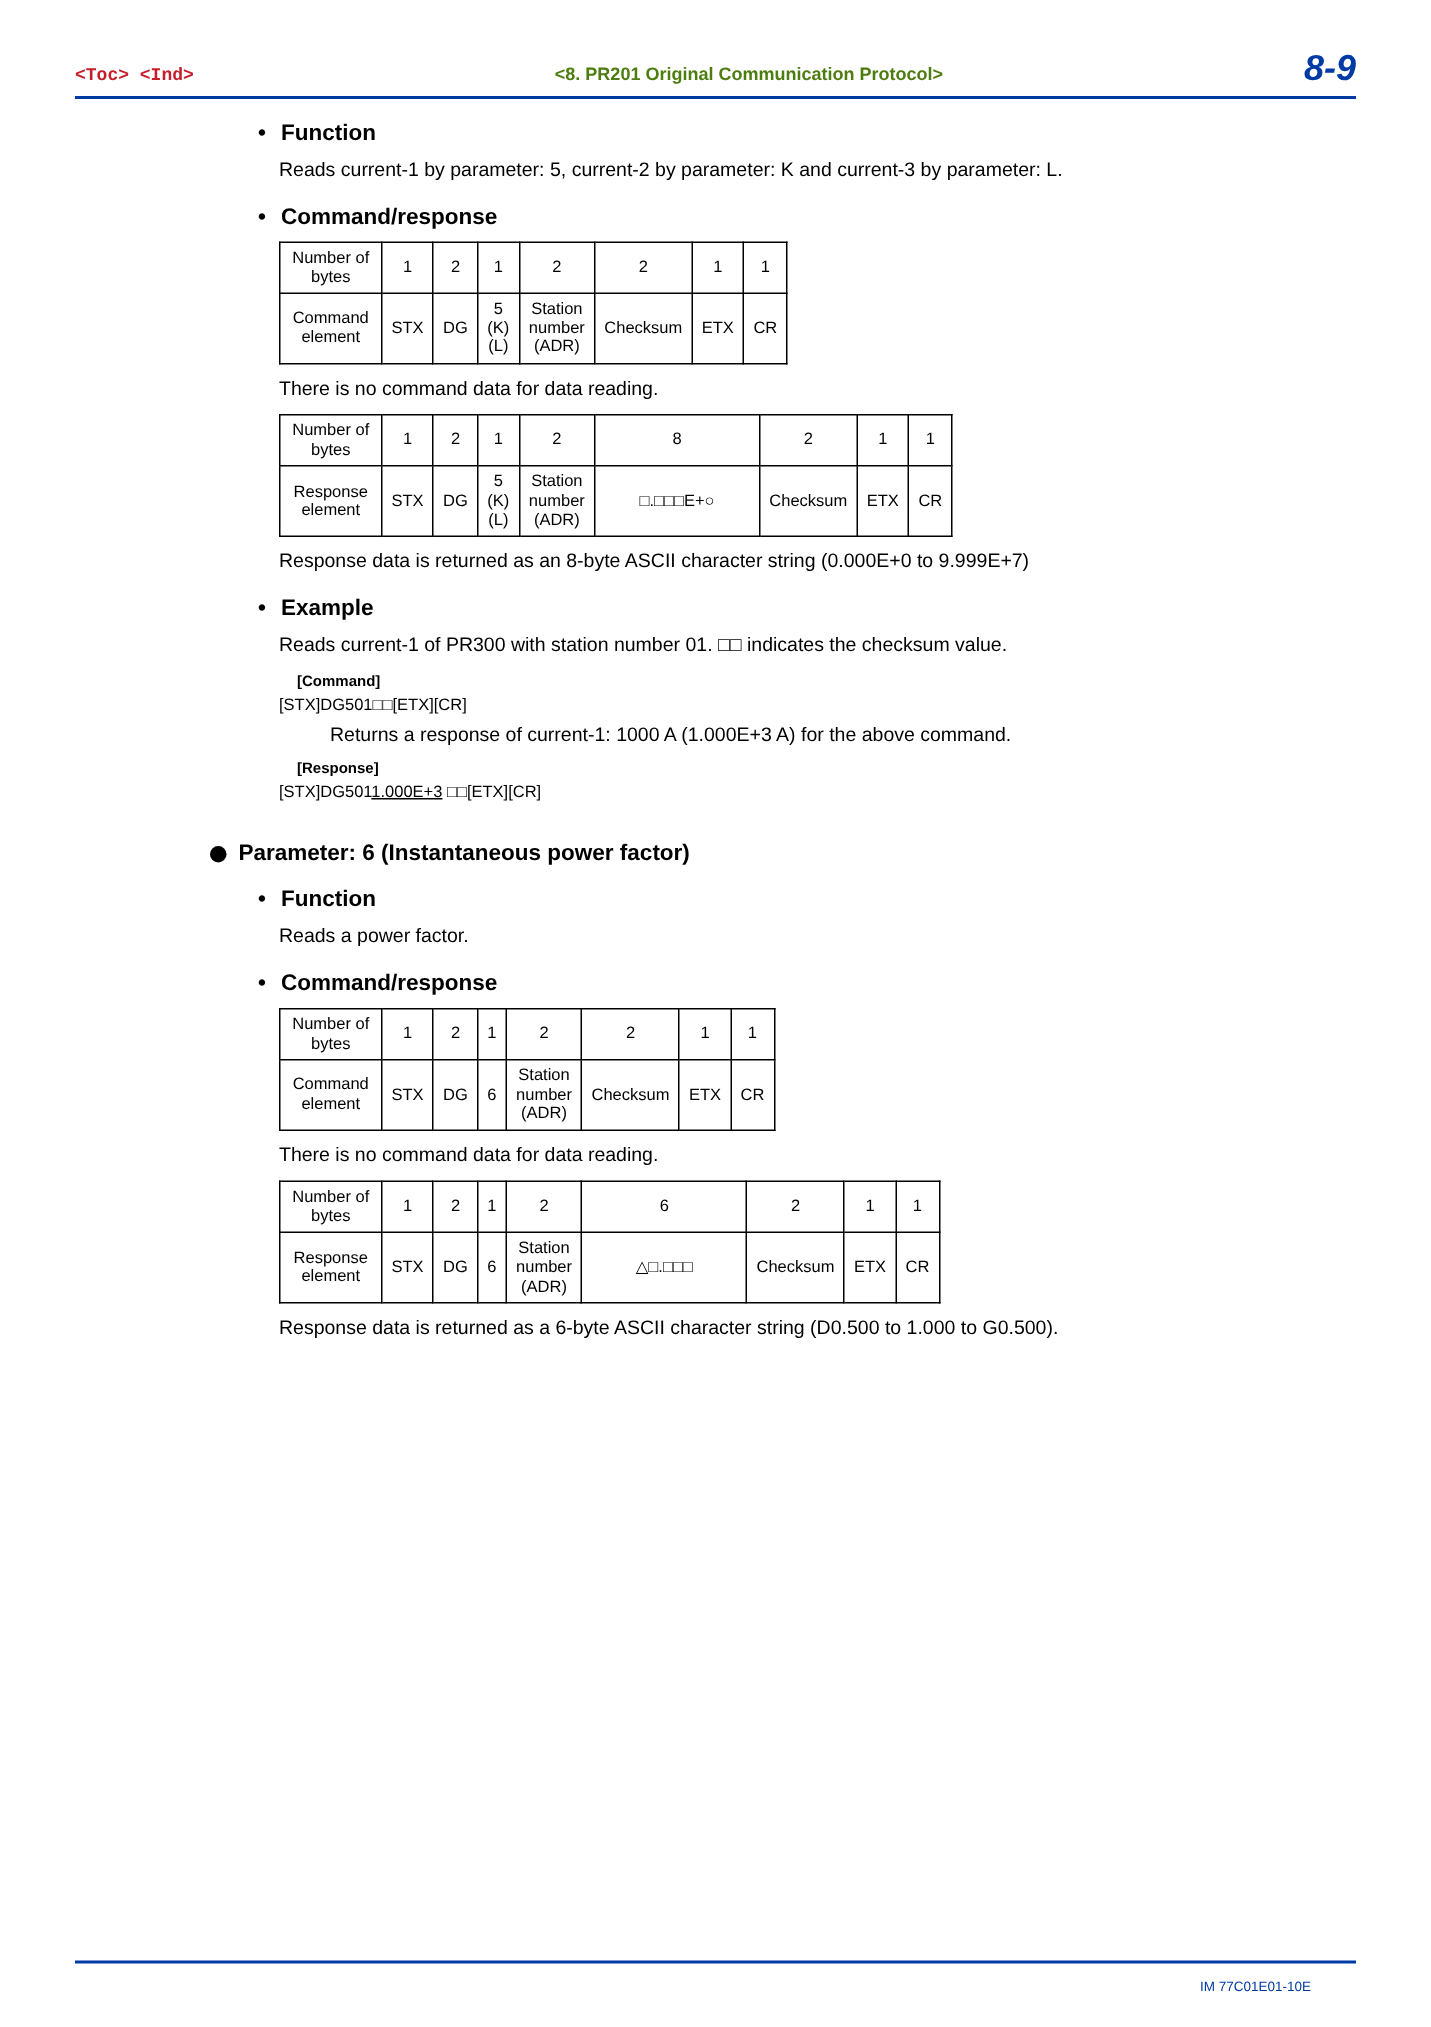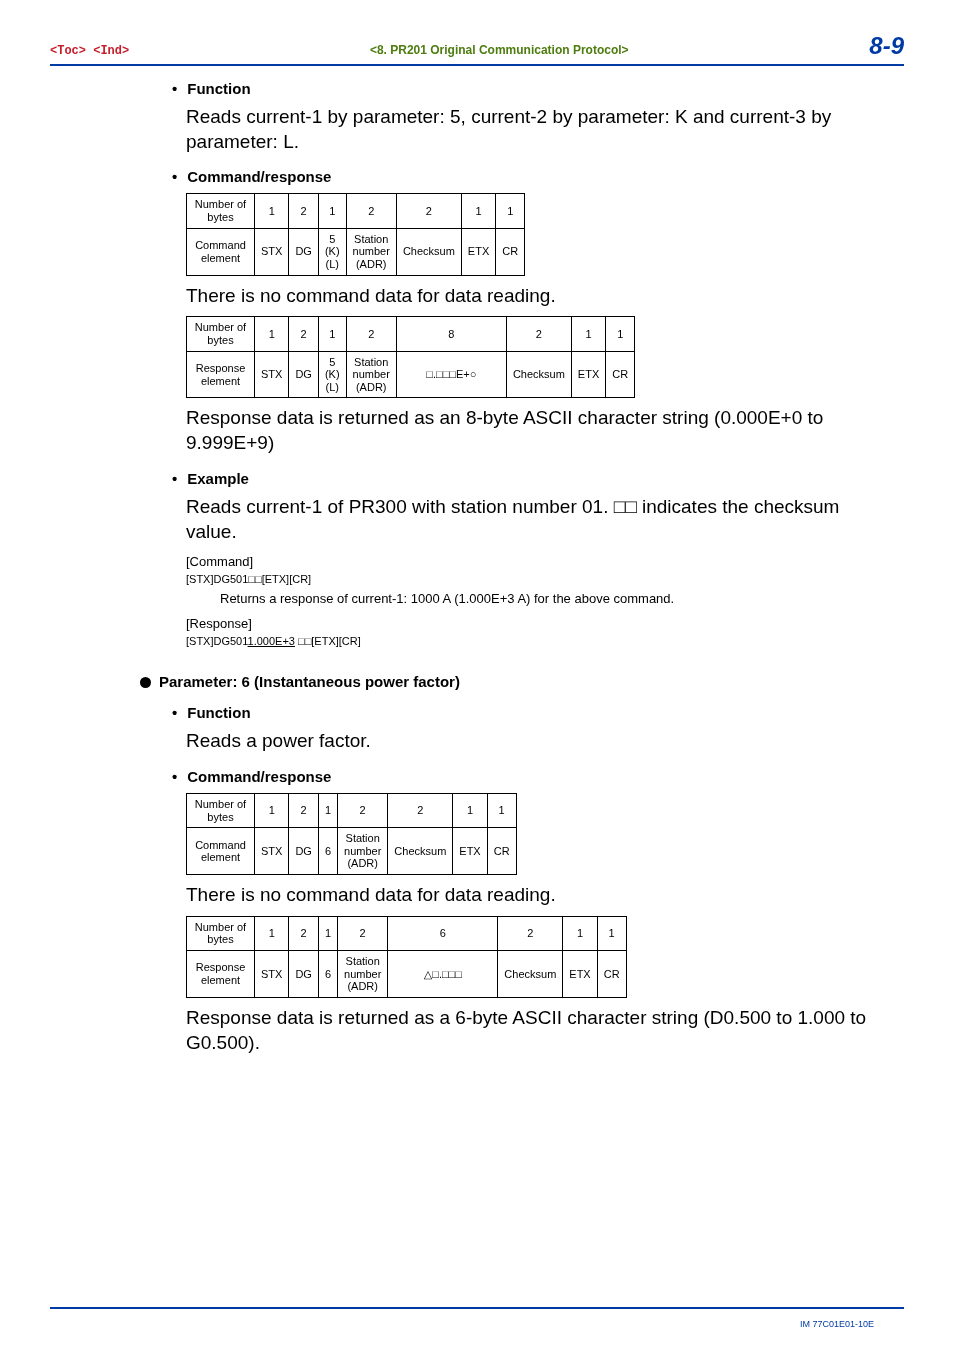--- a/index.html
+++ b/index.html
@@ -48,37 +48,37 @@
       flex-shrink: 0; margin-top: 4px; margin-right: 8px;
     }
     .param-title { font-size: 15px; font-weight: bold; }
     .sub-head {
       display: flex; align-items: center; margin-top: 14px;
     }
     .bullet-sub {
       font-weight: bold; font-size: 15px; margin-left: 22px; margin-right: 10px;
     }
     .sub-title { font-size: 15px; font-weight: bold; }
-    .body-text { font-size: 19px; margin-left: 36px; margin-top: 8px; line-height: 1.3; }
+    .body-text { font-size: 13px; margin-left: 36px; margin-top: 8px; line-height: 1.3; }
     .tbl {
       border-collapse: collapse;
       font-size: 11px;
       margin-left: 36px;
       margin-top: 8px;
     }
     .tbl td {
       border: 1px solid #000;
       padding: 4px 6px;
       text-align: center;
       vertical-align: middle;
       line-height: 1.15;
     }
     .tbl .lbl { width: 68px; }
     .upos { text-decoration: underline; }
-    .example-head { font-size: 13px; font-weight: normal; margin-left: 36px; margin-top: 10px; }
+    .example-head { font-size: 10px; font-weight: bold; margin-left: 48px; margin-top: 10px; }
     .code-line { font-size: 11px; margin-left: 36px; margin-top: 4px; }
     .indent-text { font-size: 13px; margin-left: 70px; margin-top: 6px; }
     .footer {
       position: absolute;
       bottom: 42px;
       left: 50px;
       right: 50px;
       border-top: 2px solid #003aa5;
     }
     .footer-text {
@@ -158,21 +158,21 @@
       <td>DG</td>
       <td>5<br>(K)<br>(L)</td>
       <td>Station<br>number<br>(ADR)</td>
       <td>□.□□□E+○</td>
       <td>Checksum</td>
       <td>ETX</td>
       <td>CR</td>
     </tr>
   </tbody>
     </table>
-  <div class="body-text">Response data is returned as an 8-byte ASCII character string (0.000E+0 to 9.999E+9)</div>
+  <div class="body-text">Response data is returned as an 8-byte ASCII character string (0.000E+0 to 9.999E+7)</div>
 
   <div class="sub-head">
     <span class="bullet-sub">•</span>
     <span class="sub-title">Example</span>
   </div>
   <div class="body-text">Reads current-1 of PR300 with station number 01. □□ indicates the checksum value.</div>
   <div class="example-head">[Command]</div>
   <div class="code-line">[STX]DG501□□[ETX][CR]</div>
   <div class="indent-text">Returns a response of current-1: 1000 A (1.000E+3 A) for the above command.</div>
   <div class="example-head">[Response]</div>

